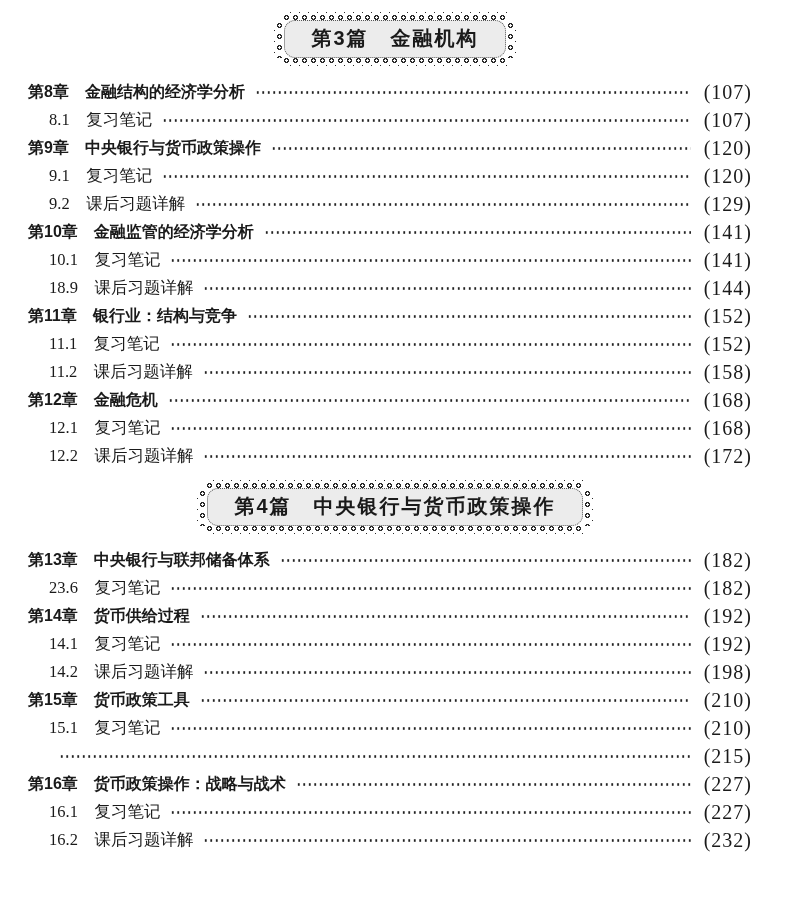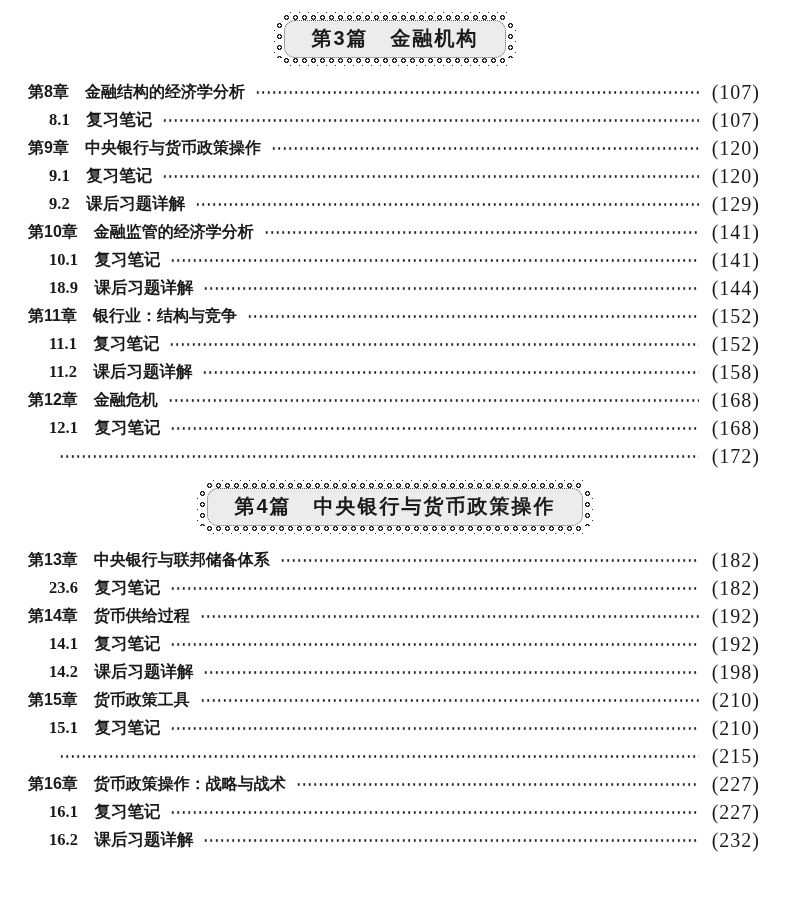--- a/index.html
+++ b/index.html
@@ -43,28 +43,28 @@
     background-image:
       radial-gradient(circle at center, transparent 1.3px, var(--lace) 1.4px 2.5px, transparent 2.6px),
       radial-gradient(circle at center, var(--lace) 0.9px, transparent 1px);
     background-size:7px 11px, 3px 11px;
     background-repeat:repeat-y,repeat-y;
   }
   .lace-left{left:1px;background-position:right 0, left 5px;}
   .lace-right{right:1px;background-position:left 0, right 5px;}
 
   
-  .entries{list-style:none;margin:10px 2px 0 0;padding:0;text-align:left;}
+  .entries{list-style:none;margin:10px 10px 0 0;padding:0;text-align:left;}
   .entry{display:flex;align-items:center;height:28px;font-size:16.5px;}
   .level-section{padding-left:21px;}
   .level-chapter .entry-label{
     font-family:"Liberation Sans","DejaVu Sans",sans-serif;
     font-weight:700;font-size:16px;
   }
-  .entry-label{white-space:nowrap;flex-shrink:0;font-weight:bold;}
+  .entry-label{white-space:nowrap;flex-shrink:0;}
   .leader{
     flex:1;height:5px;margin:0 9px 0 10px;min-width:18px;
     background-image:radial-gradient(circle, #222 1.05px, transparent 1.3px);
     background-size:5.5px 5px;background-repeat:repeat-x;background-position:0 50%;
   }
   .entry-page{flex-shrink:0;min-width:52px;text-align:right;letter-spacing:1px;font-size:20px;}
 </style>
 </head>
 <body>
 
@@ -152,20 +152,21 @@
     <span class="entry-page">(168)</span>
   </li>
 
   <li class="entry level-section">
     <span class="entry-label">12.1　复习笔记</span>
     <span class="leader"></span>
     <span class="entry-page">(168)</span>
   </li>
 
   <li class="entry level-section">
+    <span class="entry-label">12.2　课后习题详解</span>
     <span class="leader"></span>
     <span class="entry-page">(172)</span>
   </li>
 </ul>
   </section>
 
   <section class="part part-gap">
     <div class="banner-frame">
       <span class="lace lace-h lace-top"></span>
       <span class="lace lace-h lace-bottom"></span>

